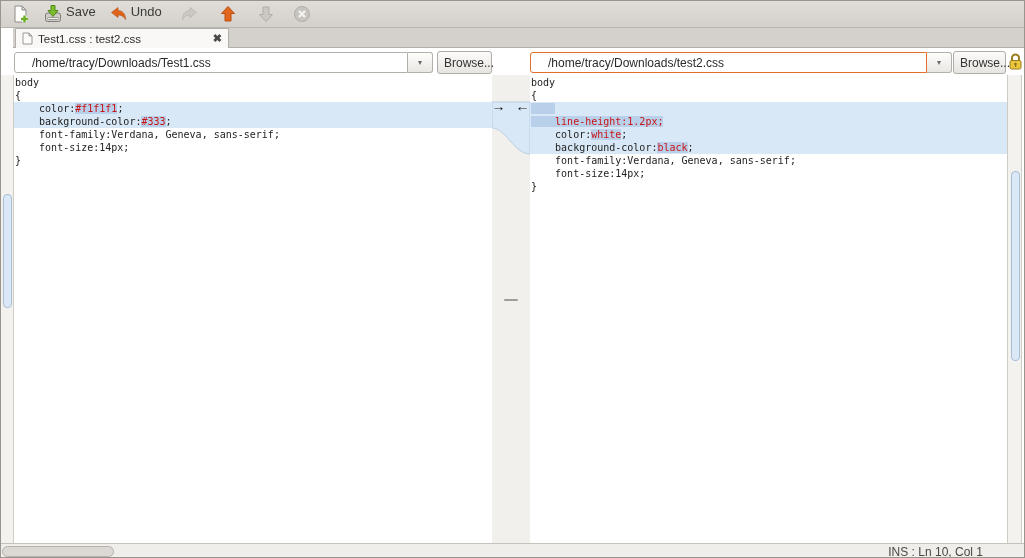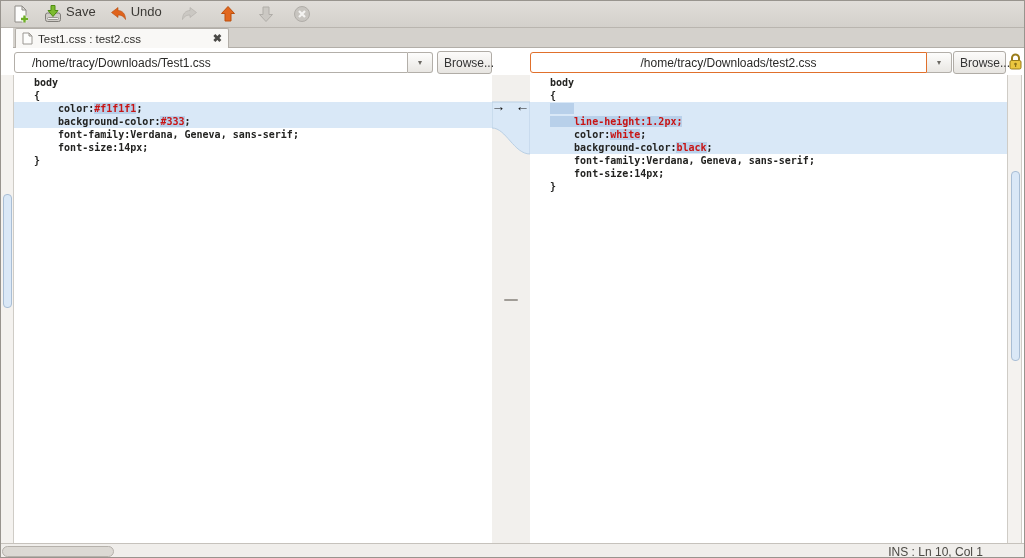--- a/index.html
+++ b/index.html
@@ -36,21 +36,21 @@
   .tab .ticon{margin-right:5px;display:flex;}
   .tab .tclose{margin-left:auto;font-size:11px;font-weight:bold;color:#4b4a47;cursor:pointer;}
   
   .path-input{
     position:absolute;top:51px;height:21px;box-sizing:border-box;
     border:1px solid #b3afa9;border-radius:3px 0 0 3px;background:#fff;
     font-family:"Liberation Sans",sans-serif;font-size:12px;color:#2b2a28;
     padding:0 17px;outline:none;
   }
   #left-path{left:13px;width:394px;}
-  #right-path{left:529px;width:397px;border-color:#e0702c;text-align:center;}
+  #right-path{left:529px;width:397px;border-color:#e0702c;}
   .combo-btn{
     position:absolute;top:51px;width:25px;height:21px;box-sizing:border-box;
     border:1px solid #b3afa9;border-left:none;border-radius:0 3px 3px 0;
     background:linear-gradient(#fdfdfc,#e9e7e3);
     font-size:8px;color:#6b6862;cursor:pointer;padding:0;line-height:19px;
   }
   #left-combo{left:407px;} #right-combo{left:926px;}
   .browse-btn{
     position:absolute;top:50px;height:23px;box-sizing:border-box;
     border:1px solid #b0aca6;border-radius:3px;
@@ -60,21 +60,21 @@
   #left-browse{left:436px;width:55px;} #right-browse{left:952px;width:53px;}
   #lock{position:absolute;left:1006px;top:51px;cursor:pointer;}
   
   .code{
     position:absolute;top:74px;height:468px;background:#fff;overflow:hidden;
     font-family:"DejaVu Sans Mono",monospace;font-size:10px;line-height:13px;
     white-space:pre;color:#232321;padding-top:1px;box-sizing:border-box;cursor:text;
   }
   #code-left{left:13px;width:478px;}
   #code-right{left:529px;width:477px;}
-  .line{height:13px;padding-left:20px;font-weight:bold;}
+  .line{height:13px;padding-left:1px;}
   .line.hl{background:#d9e8f7;}
   .chg{background:#b8d0ea;color:#c81414;}
   
   .gutter{
     position:absolute;left:491px;top:74px;width:38px;height:468px;
     background:#f2f0ed;
   }
   .gutter svg{position:absolute;left:0;top:0;}
   .merge-arrow{
     position:absolute;top:25px;width:19px;height:14px;text-align:center;

